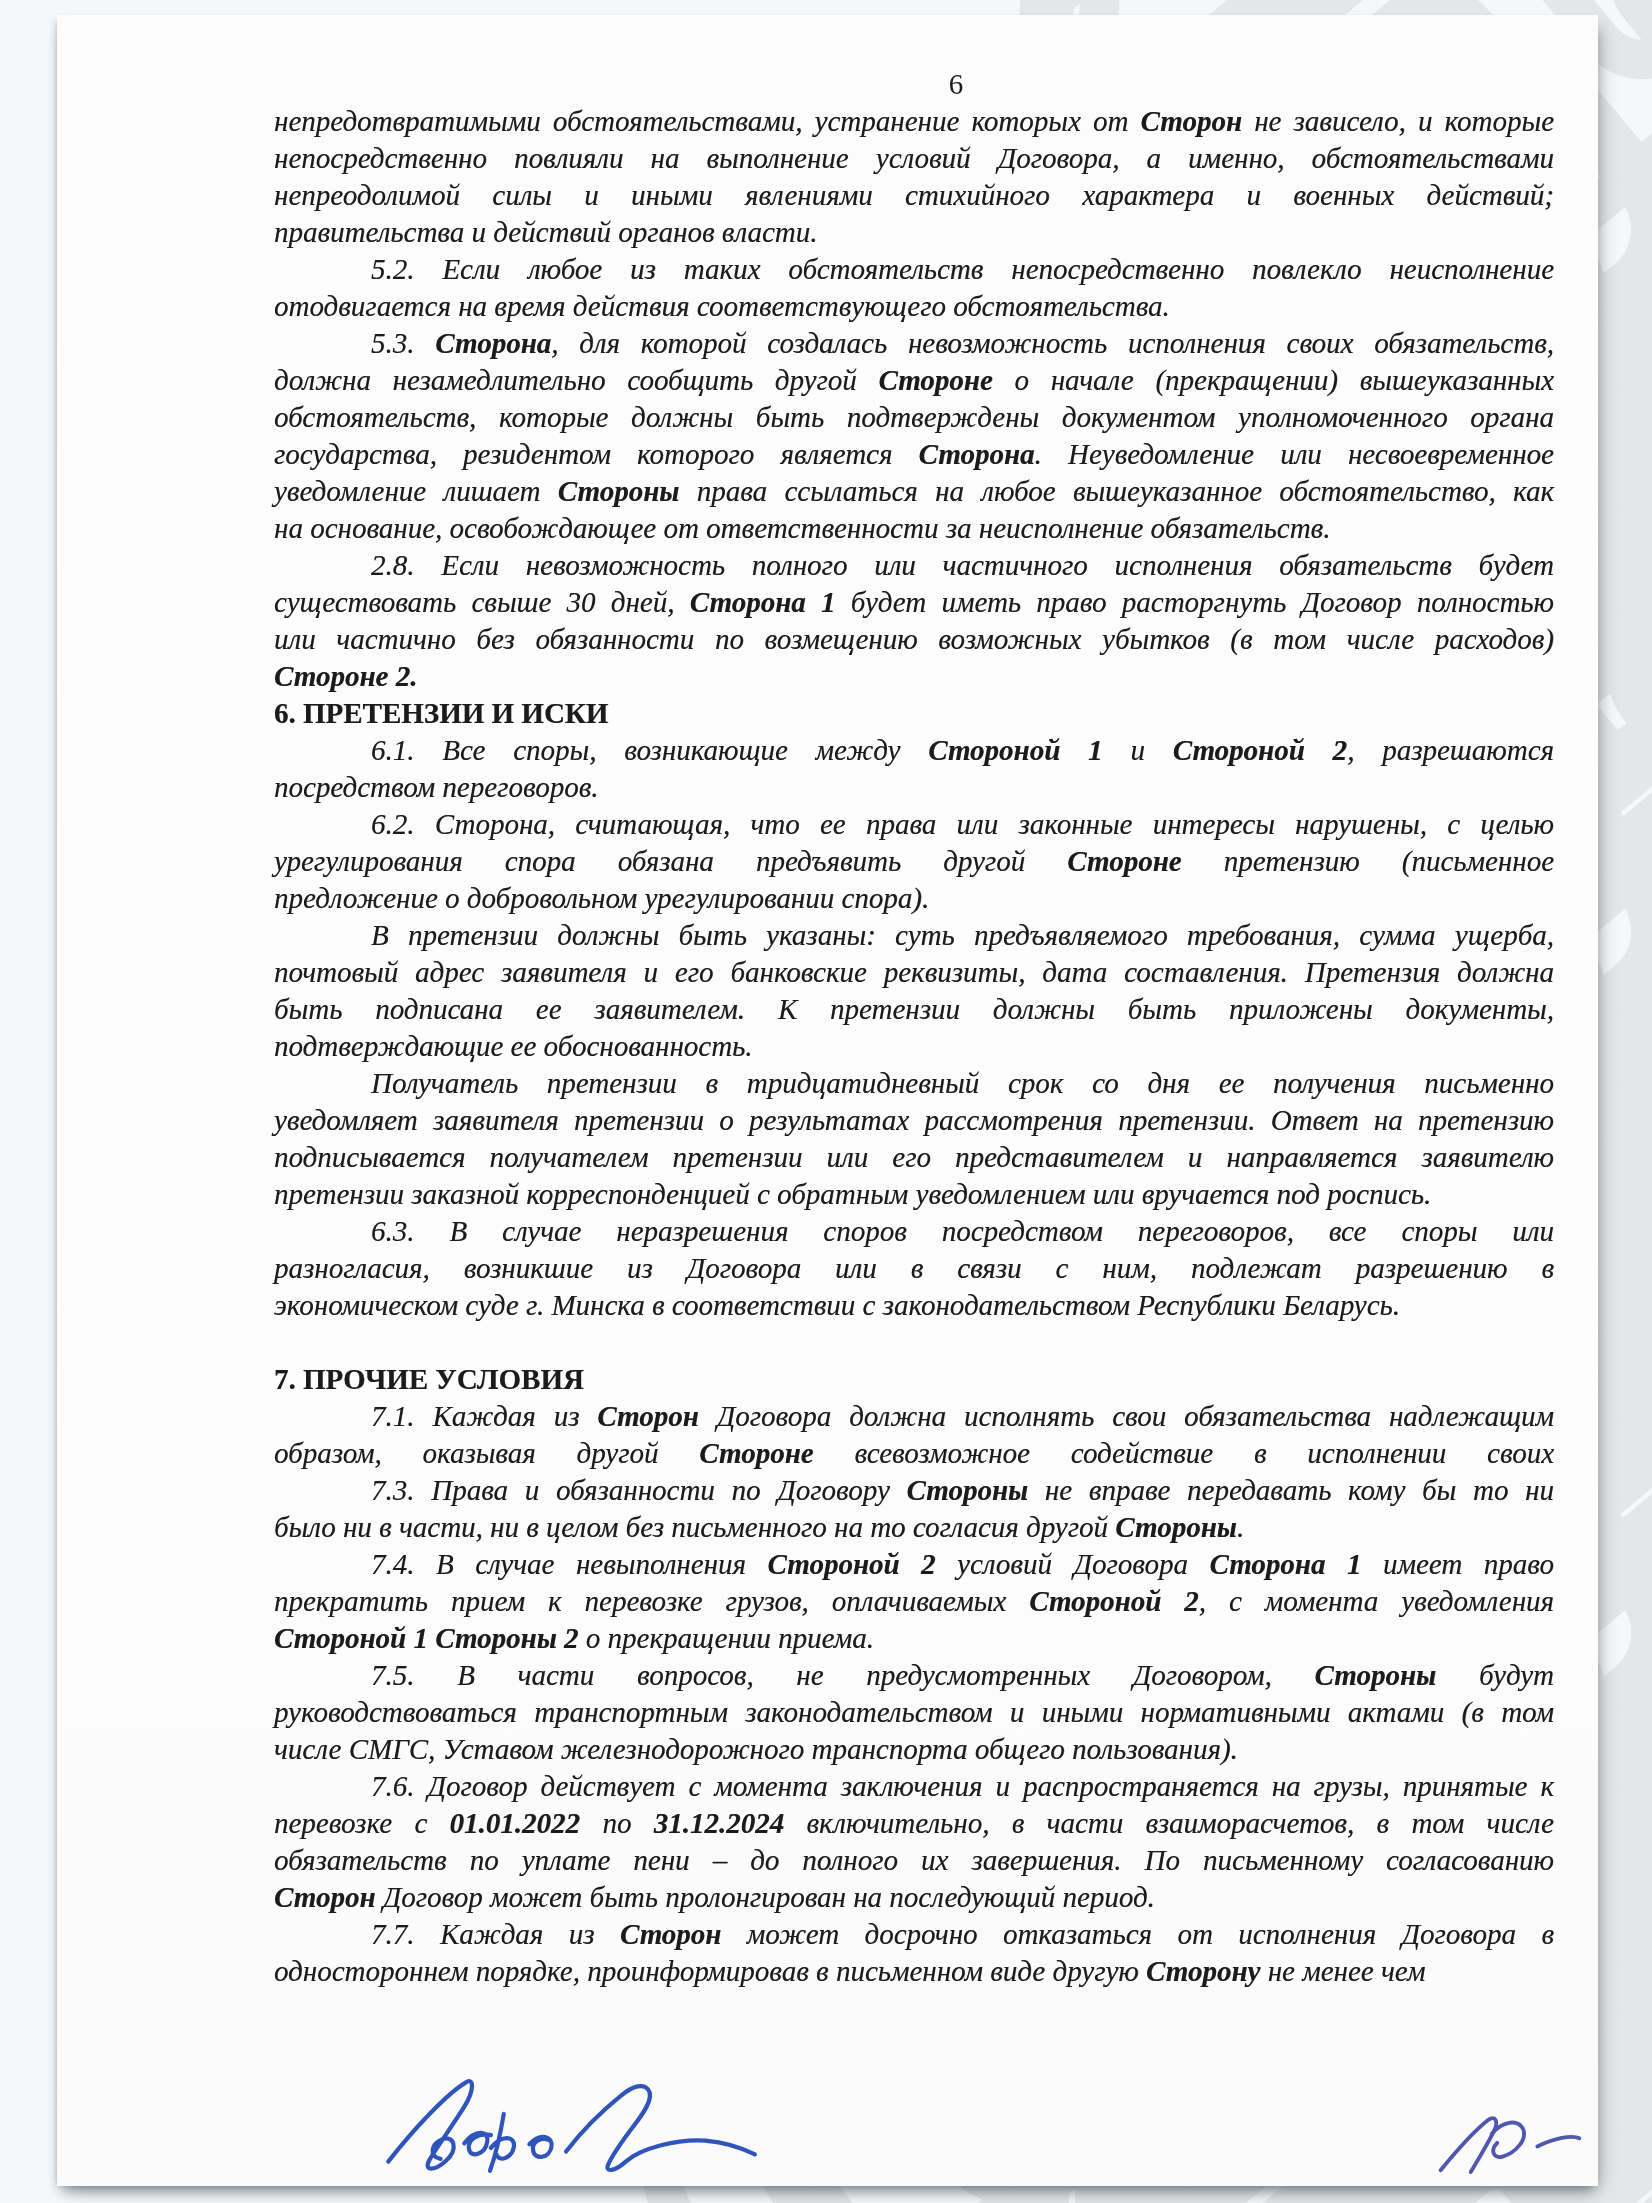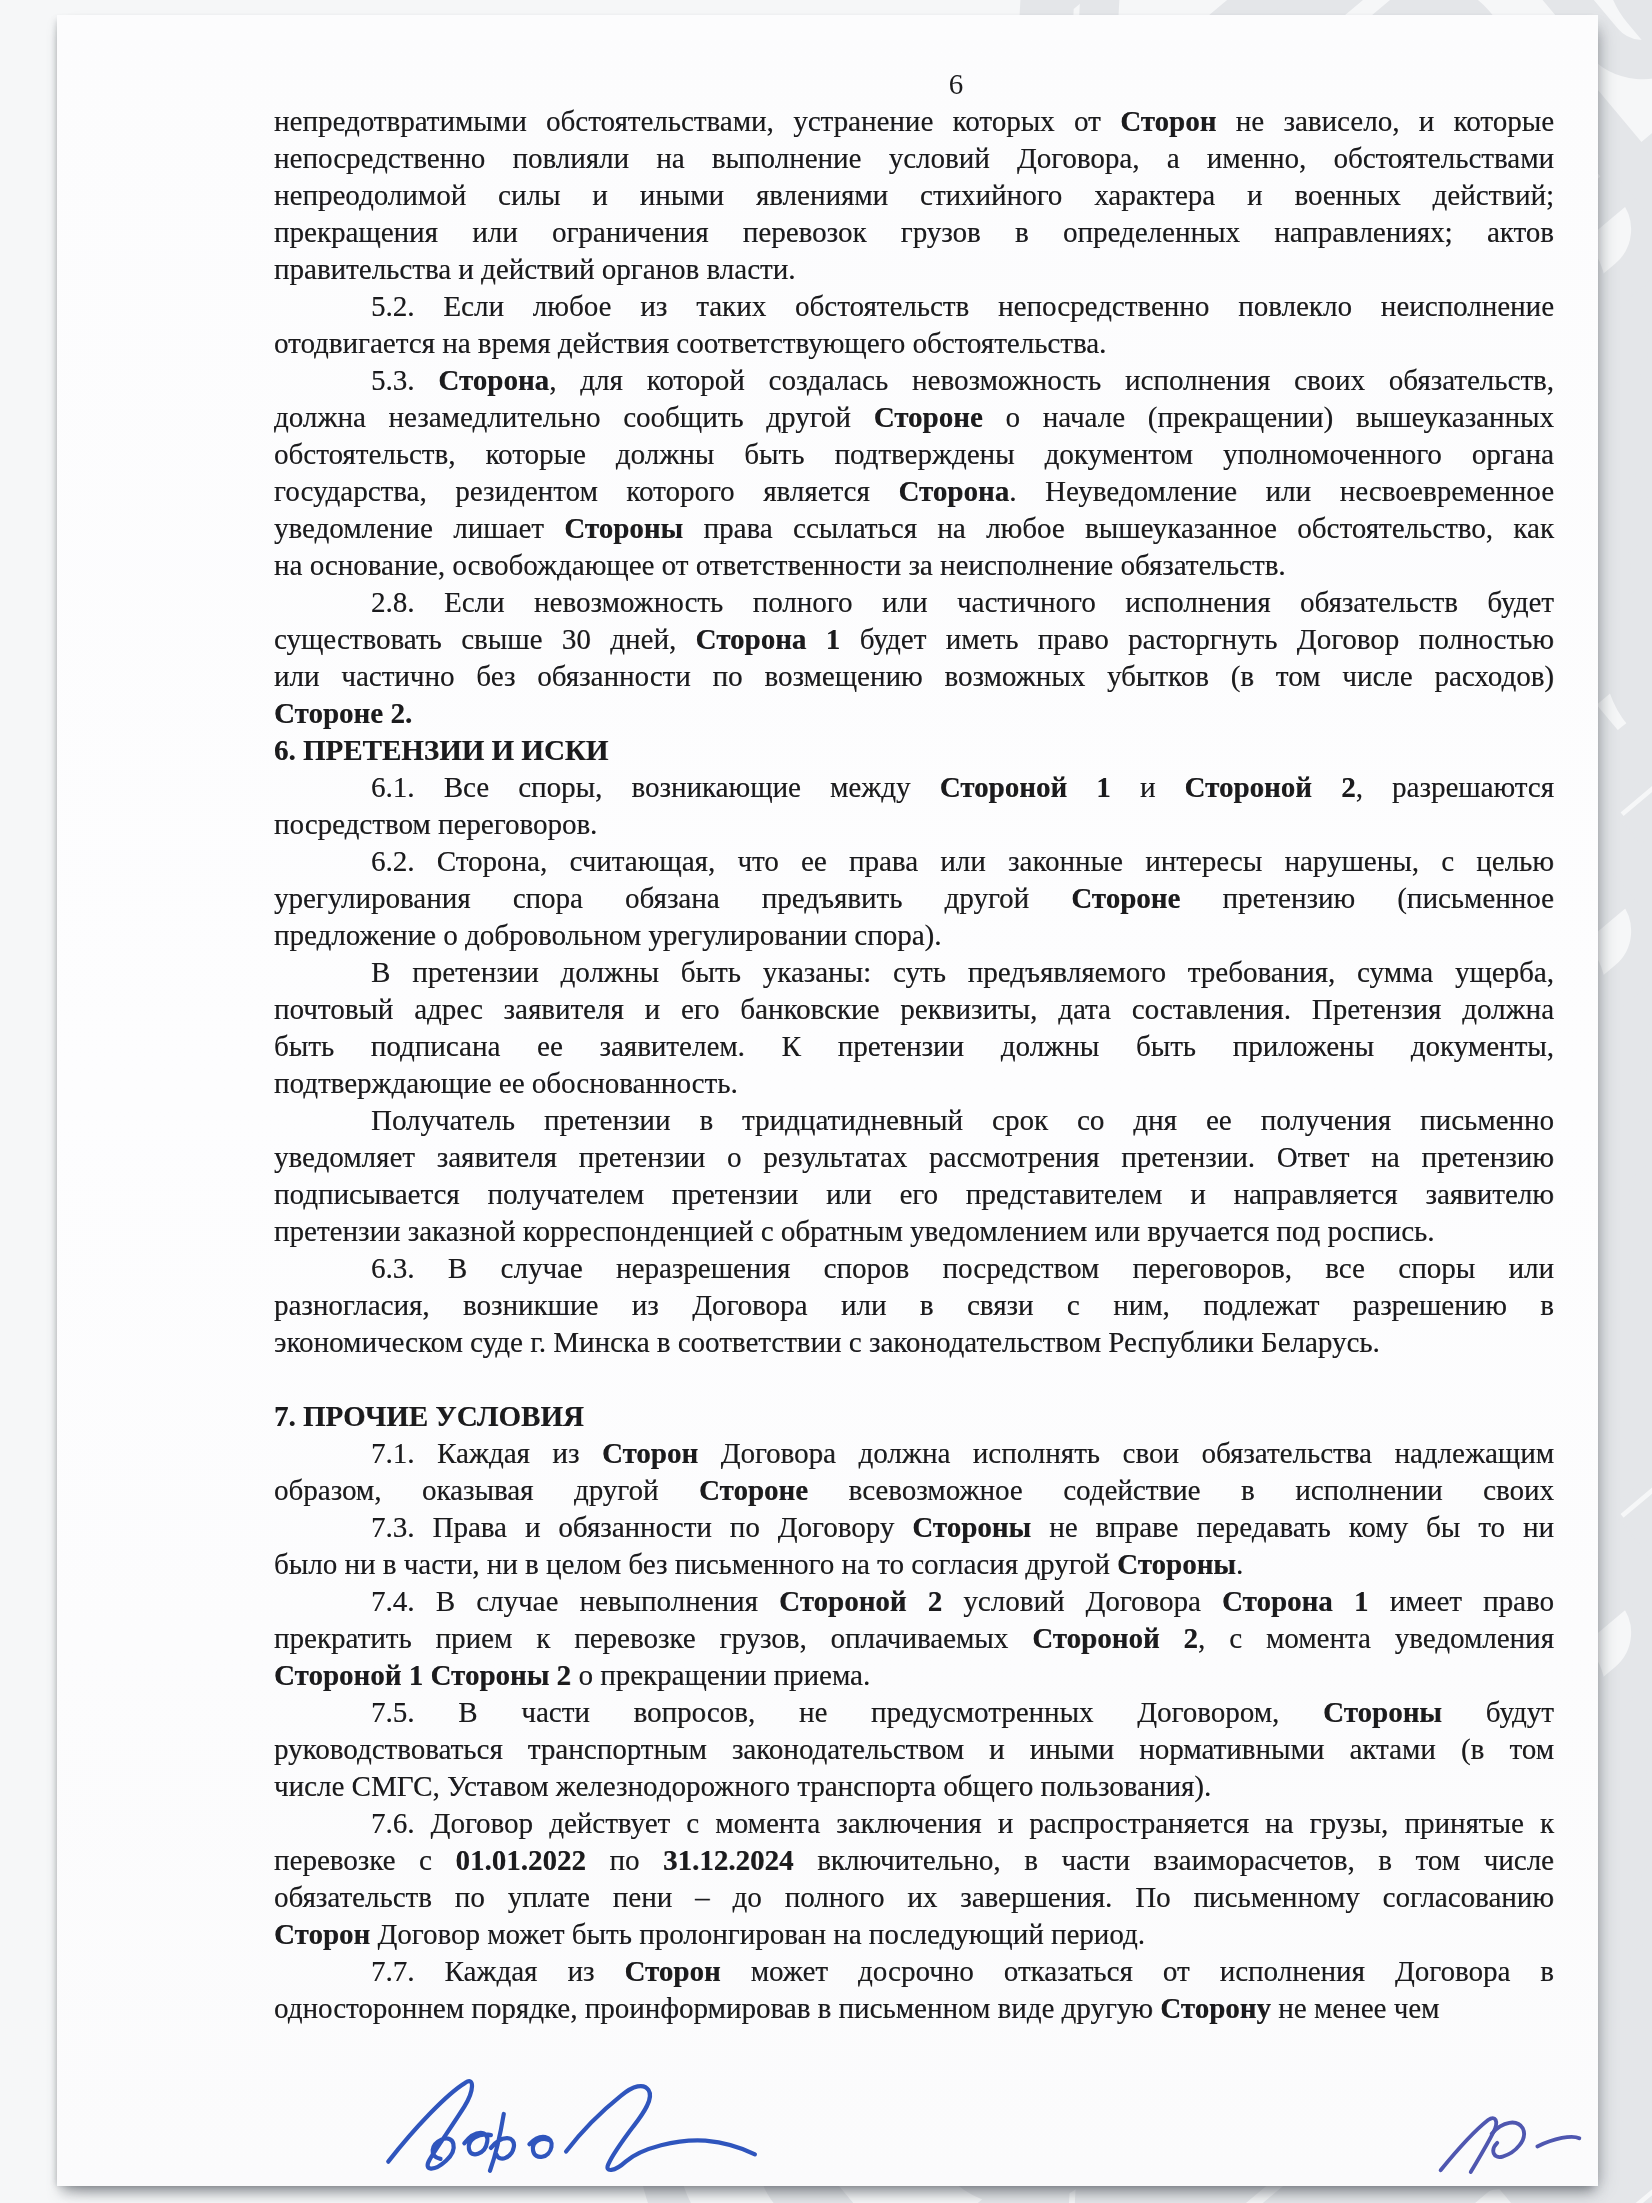--- a/index.html
+++ b/index.html
@@ -15,21 +15,21 @@
     box-shadow:0 9.2px 13px -3.7px rgba(72,78,86,.55),
                9.2px 7.3px 16.5px -7.3px rgba(72,78,86,.35),
                -2.8px 1.8px 6.4px -2.8px rgba(72,78,86,.28);
     z-index:1;
   }
   .content{
     position:absolute;left:217px;top:51px;width:1280px;
     color:#1b1b1d;font-size:29px;line-height:37px;
   }
   .pagenum{text-align:center;position:relative;left:42px;}
-  .para{margin:0;}
+  .para{margin:0;font-style:italic;}
   .line{text-align:justify;text-shadow:0.3px 0 0 rgba(27,27,29,.55);}
   .line.just{text-align-last:justify;}
   .line.indent{text-indent:97px;}
   .heading{font-weight:bold;text-align:left;text-shadow:0.3px 0 0 rgba(27,27,29,.55);}
   .spacer{height:37px;}
   .b{font-weight:bold;}
   .sig{position:absolute;z-index:2;}
   #sig-main{left:375px;top:2070px;}
   #sig-initials{left:1422px;top:2110px;}
 </style>
@@ -103,21 +103,20 @@
   </svg>
 
 <div class="page">
   <div class="content" style="color: rgb(27, 27, 29);">
     <div class="pagenum">6</div>
     <div id="doc-blocks">
         <div class="para">
           <div class="line just"><span>непредотвратимыми обстоятельствами, устранение которых от </span><span class="b">Сторон</span><span> не зависело, и которые</span></div>
           <div class="line just"><span>непосредственно повлияли на выполнение условий Договора, а именно, обстоятельствами</span></div>
           <div class="line just"><span>непреодолимой силы и иными явлениями стихийного характера и военных действий;</span></div>
-          <div class="line just"><span>прекращения или ограничения перевозок грузов в определенных направлениях; актов</span></div>
           <div class="line"><span>правительства и действий органов власти.</span></div>
         </div>
         <div class="para">
           <div class="line just indent"><span>5.2. Если любое из таких обстоятельств непосредственно повлекло неисполнение</span></div>
           <div class="line"><span>отодвигается на время действия соответствующего обстоятельства.</span></div>
         </div>
         <div class="para">
           <div class="line just indent"><span>5.3. </span><span class="b">Сторона</span><span>, для которой создалась невозможность исполнения своих обязательств,</span></div>
           <div class="line just"><span>должна незамедлительно сообщить другой </span><span class="b">Стороне</span><span> о начале (прекращении) вышеуказанных</span></div>
           <div class="line just"><span>обстоятельств, которые должны быть подтверждены документом уполномоченного органа</span></div>

